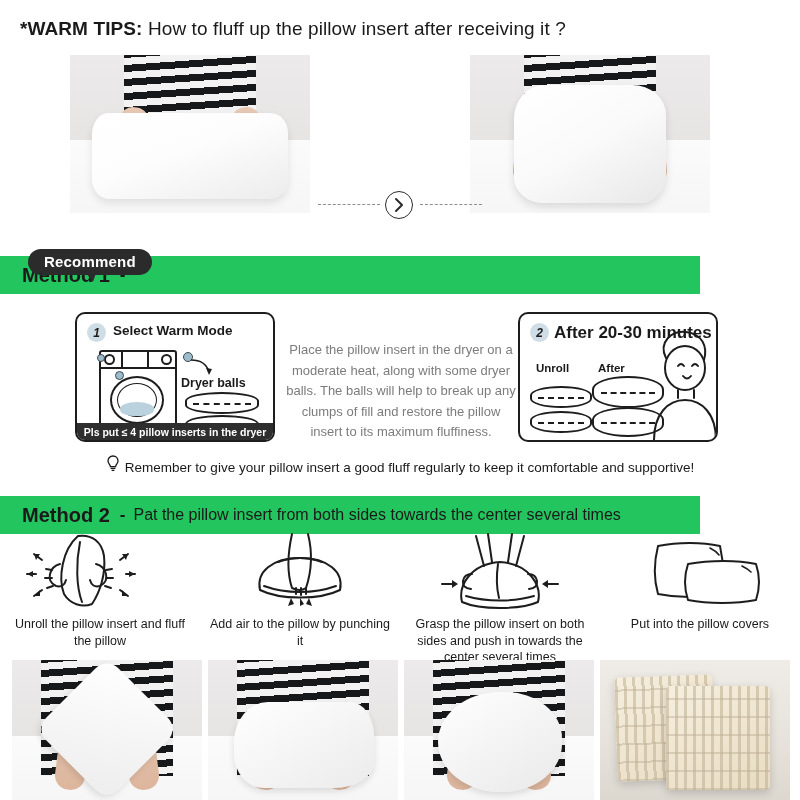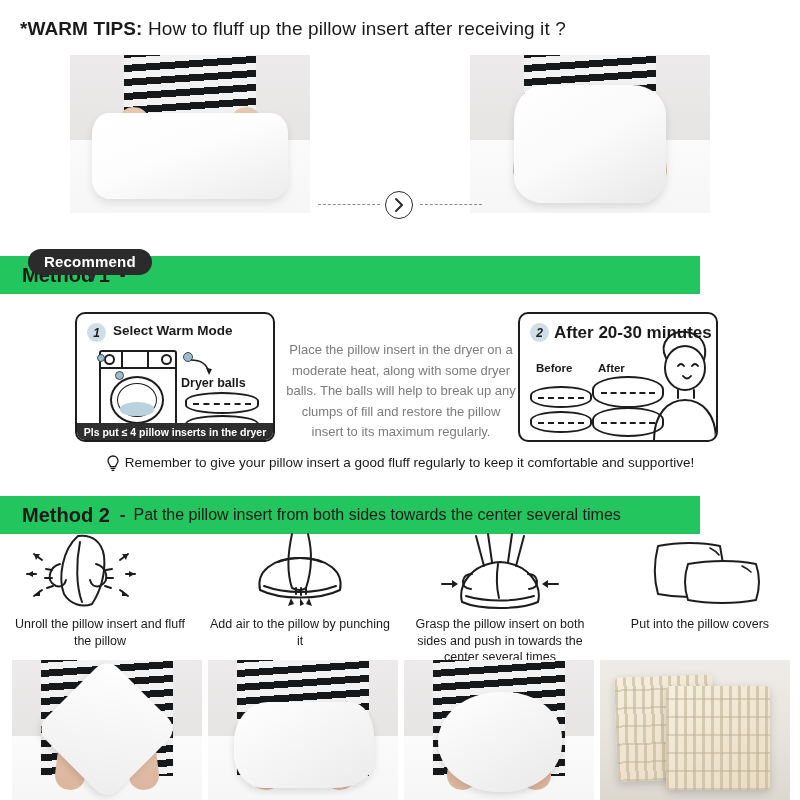--- a/index.html
+++ b/index.html
@@ -185,21 +185,21 @@
   .rp.b1 { left: 10px; top: 72px; width: 62px; height: 22px; }
   .rp.b2 { left: 10px; top: 97px; width: 62px; height: 22px; }
   .rp.a1 { left: 72px; top: 62px; width: 72px; height: 32px; }
   .rp.a2 { left: 72px; top: 93px; width: 72px; height: 30px; }
 
   .person { position: absolute; left: 128px; top: 14px; width: 74px; height: 112px; }
 
   
   .reminder {
     position: absolute; left: 0; top: 455px; width: 800px;
-    display: flex; align-items: flex-start; justify-content: center; gap: 5px;
+    display: flex; align-items: flex-end; justify-content: center; gap: 5px;
     font-size: 13.5px;
   }
 
   
   .steps { position: absolute; left: 0; top: 530px; width: 777px; height: 120px; }
   .step { position: absolute; top: 0; width: 200px; height: 120px; }
   .step:nth-child(1) { left: 0; }
   .step:nth-child(2) { left: 200px; }
   .step:nth-child(3) { left: 400px; }
   .step:nth-child(4) { left: 600px; }
@@ -319,26 +319,26 @@
           <path d="M2,2 C12,2 18,7 20,14" fill="none" stroke="#1d1d1d" stroke-width="1.6"></path>
           <polygon points="20,17 17,10 23,11" fill="#1d1d1d"></polygon>
         </svg>
       </div>
       <div class="balls-label">Dryer balls</div>
       <div class="mini-pillow mp1"></div>
       <div class="mini-pillow mp2"></div>
       <div class="footer-bar">Pls put ≤ 4 pillow inserts in the dryer</div>
     </div>
 
-    <div class="center-text">Place the pillow insert in the dryer on a moderate heat, along with some dryer balls. The balls will help to break up any clumps of fill and restore the pillow insert to its maximum regularly.</div>
+    <div class="center-text">Place the pillow insert in the dryer on a moderate heat, along with some dryer balls. The balls will help to break up any clumps of fill and restore the pillow insert to its maximum fluffiness.</div>
 
     <div class="card result">
       <div class="num-badge">2</div>
       <div class="card-title">After 20-30 minutes</div>
-      <div class="ba-label before">Before</div>
+      <div class="ba-label before">Unroll</div>
       <div class="ba-label after">After</div>
       <div class="rp b1"></div>
       <div class="rp b2"></div>
       <div class="rp a1"></div>
       <div class="rp a2"></div>
       <div class="person">
         <svg width="74" height="112" viewBox="0 0 74 112">
           <g fill="none" stroke="#1d1d1d" stroke-width="2" stroke-linecap="round">
             <path d="M18,30 C10,14 24,2 38,4 C54,6 60,18 56,32"></path>
             <ellipse cx="37" cy="40" rx="20" ry="22"></ellipse>

